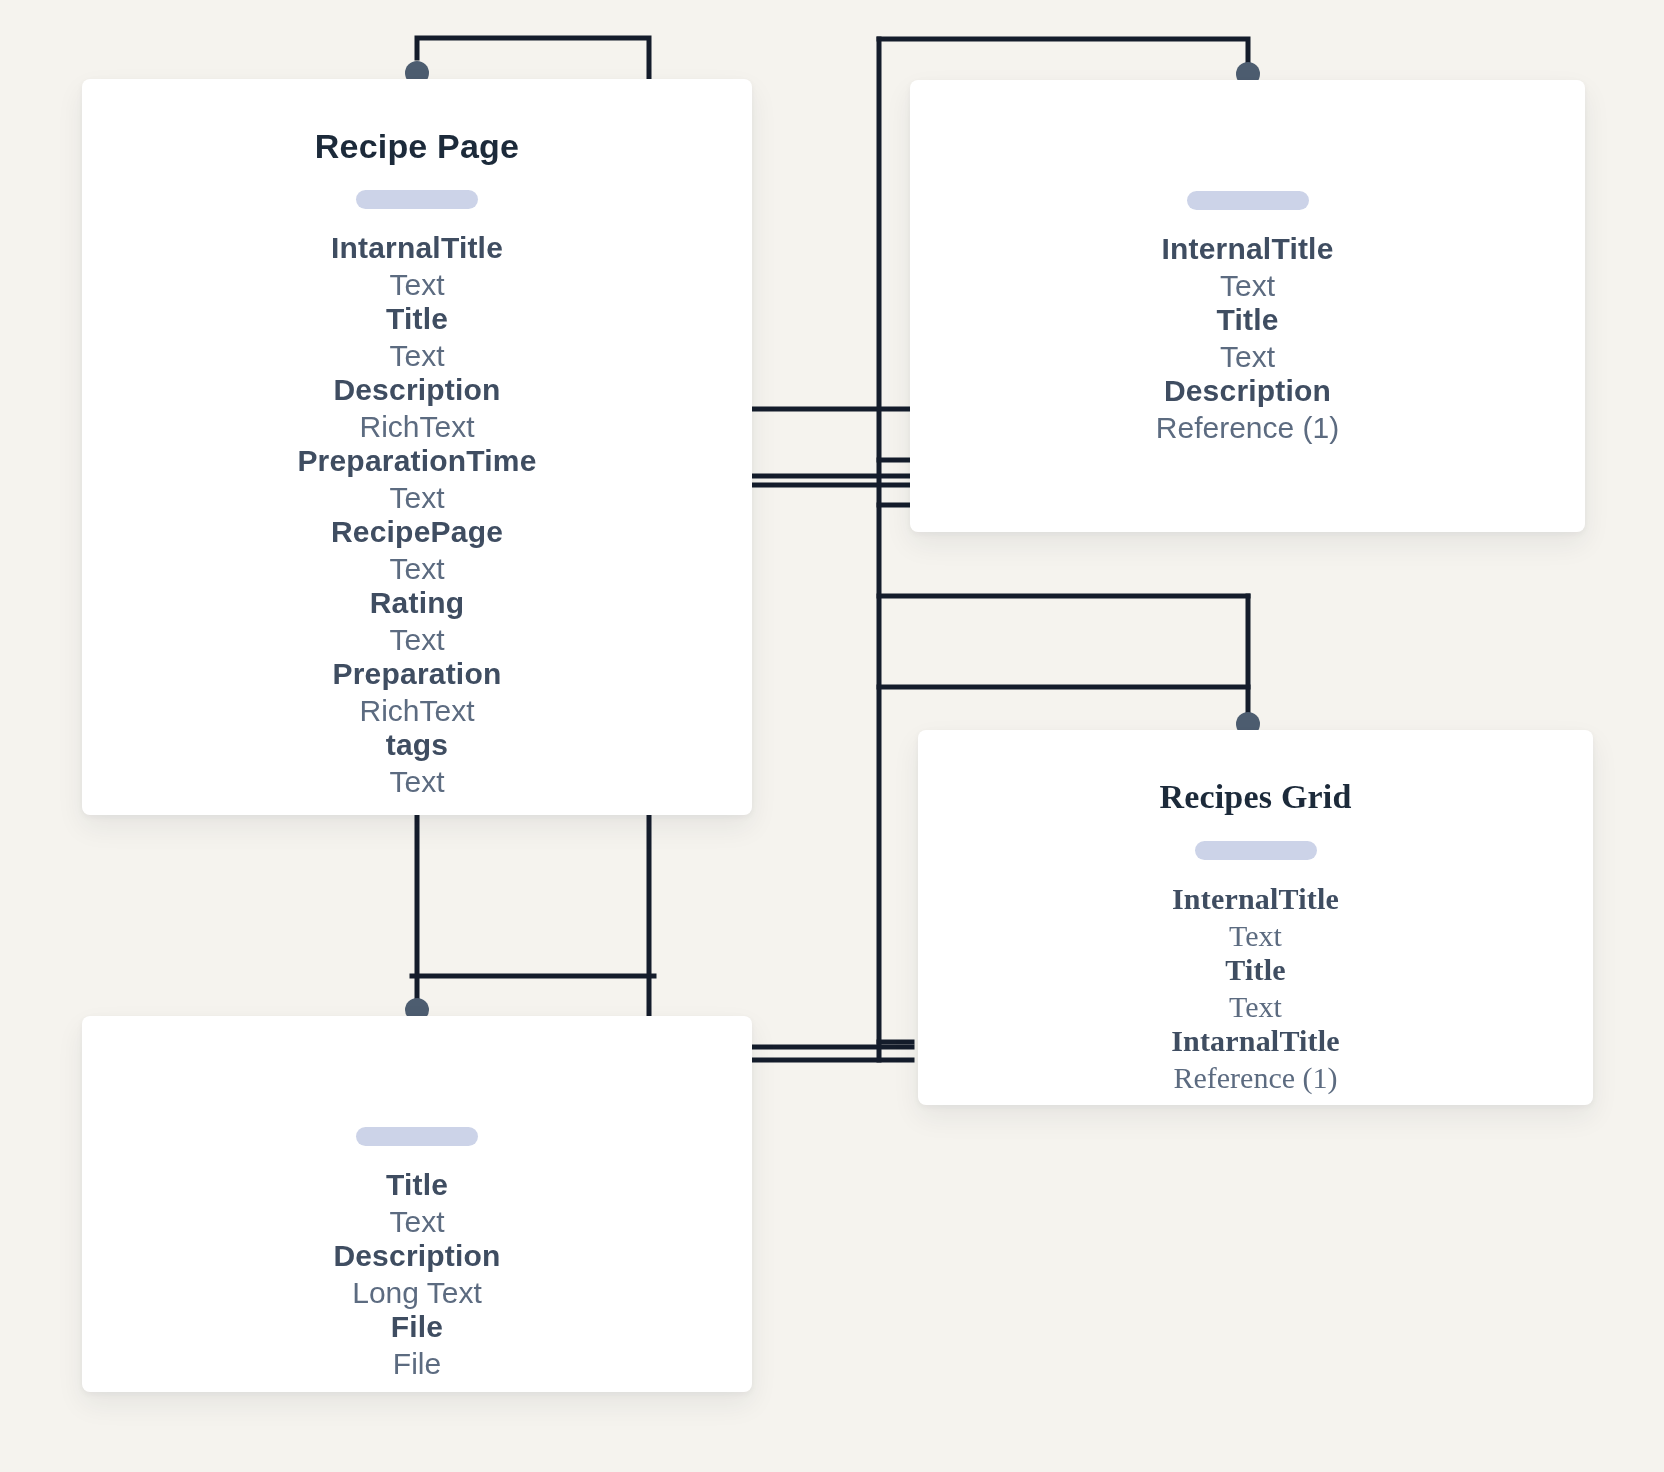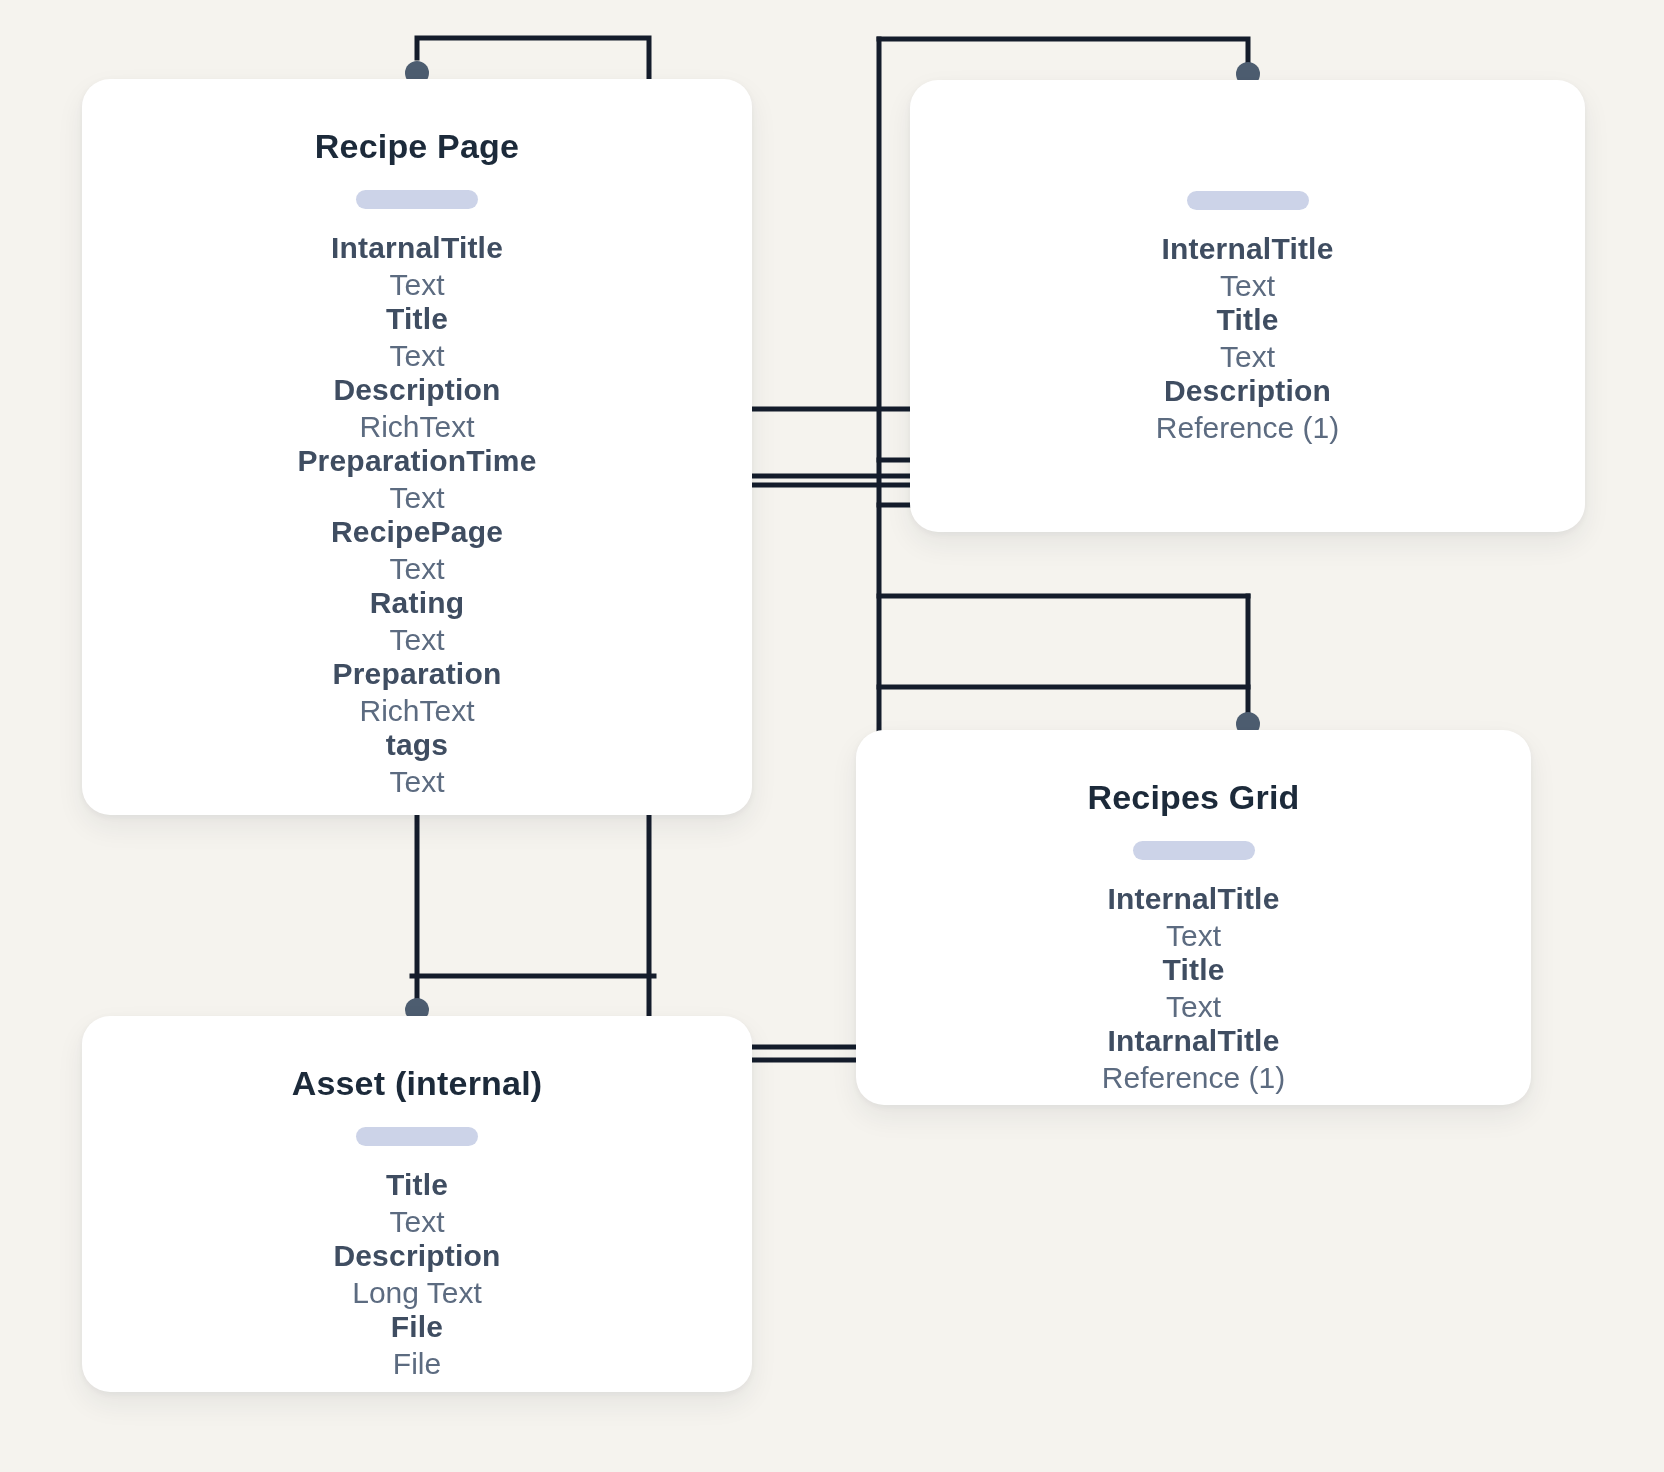--- a/index.html
+++ b/index.html
@@ -20,21 +20,21 @@
     position:relative;
     overflow:hidden;
   }
   .canvas{position:absolute;inset:0;width:1664px;height:1472px;}
   svg.wires{position:absolute;left:0;top:0;z-index:1;}
   svg.wires path{stroke:var(--line);stroke-width:5;fill:none;stroke-linecap:square;stroke-linejoin:miter;}
   svg.wires circle{fill:var(--dot);stroke:none;}
   .card{
     position:absolute;
     background:var(--card-bg);
-    border-radius:28px;
+    border-radius:8px;
     box-shadow:0 12px 28px rgba(30,40,60,0.07), 0 2px 6px rgba(30,40,60,0.05);
     z-index:2;
   }
   .card-title{
     position:absolute;
     top:47px;left:0;right:0;
     text-align:center;
     font-size:34px;
     line-height:40px;
     font-weight:bold;
@@ -162,41 +162,40 @@
         <span class="flabel">Title</span>
         <span class="ftype">Text</span>
       </div>
       <div class="row">
         <span class="flabel">Description</span>
         <span class="ftype">Reference (1)</span>
       </div>
     </div>
   </div>
 
-  <div class="card" style="left:856px;top:730px;width:675px;height:375px;">
+  <div class="card" style="left:918px;top:730px;width:675px;height:375px;font-family:Liberation Serif, serif;">
     <div class="card-title">Recipes Grid</div>
     <div class="pill"></div>
     <div class="rows">
       <div class="row">
         <span class="flabel">InternalTitle</span>
         <span class="ftype">Text</span>
       </div>
       <div class="row">
         <span class="flabel">Title</span>
         <span class="ftype">Text</span>
       </div>
       <div class="row">
         <span class="flabel">IntarnalTitle</span>
         <span class="ftype">Reference (1)</span>
       </div>
     </div>
   </div>
 
   <div class="card" style="left:82px;top:1016px;width:670px;height:376px;">
-    <div class="card-title">Asset (internal)</div>
     <div class="pill"></div>
     <div class="rows">
       <div class="row">
         <span class="flabel">Title</span>
         <span class="ftype">Text</span>
       </div>
       <div class="row">
         <span class="flabel">Description</span>
         <span class="ftype">Long Text</span>
       </div>

